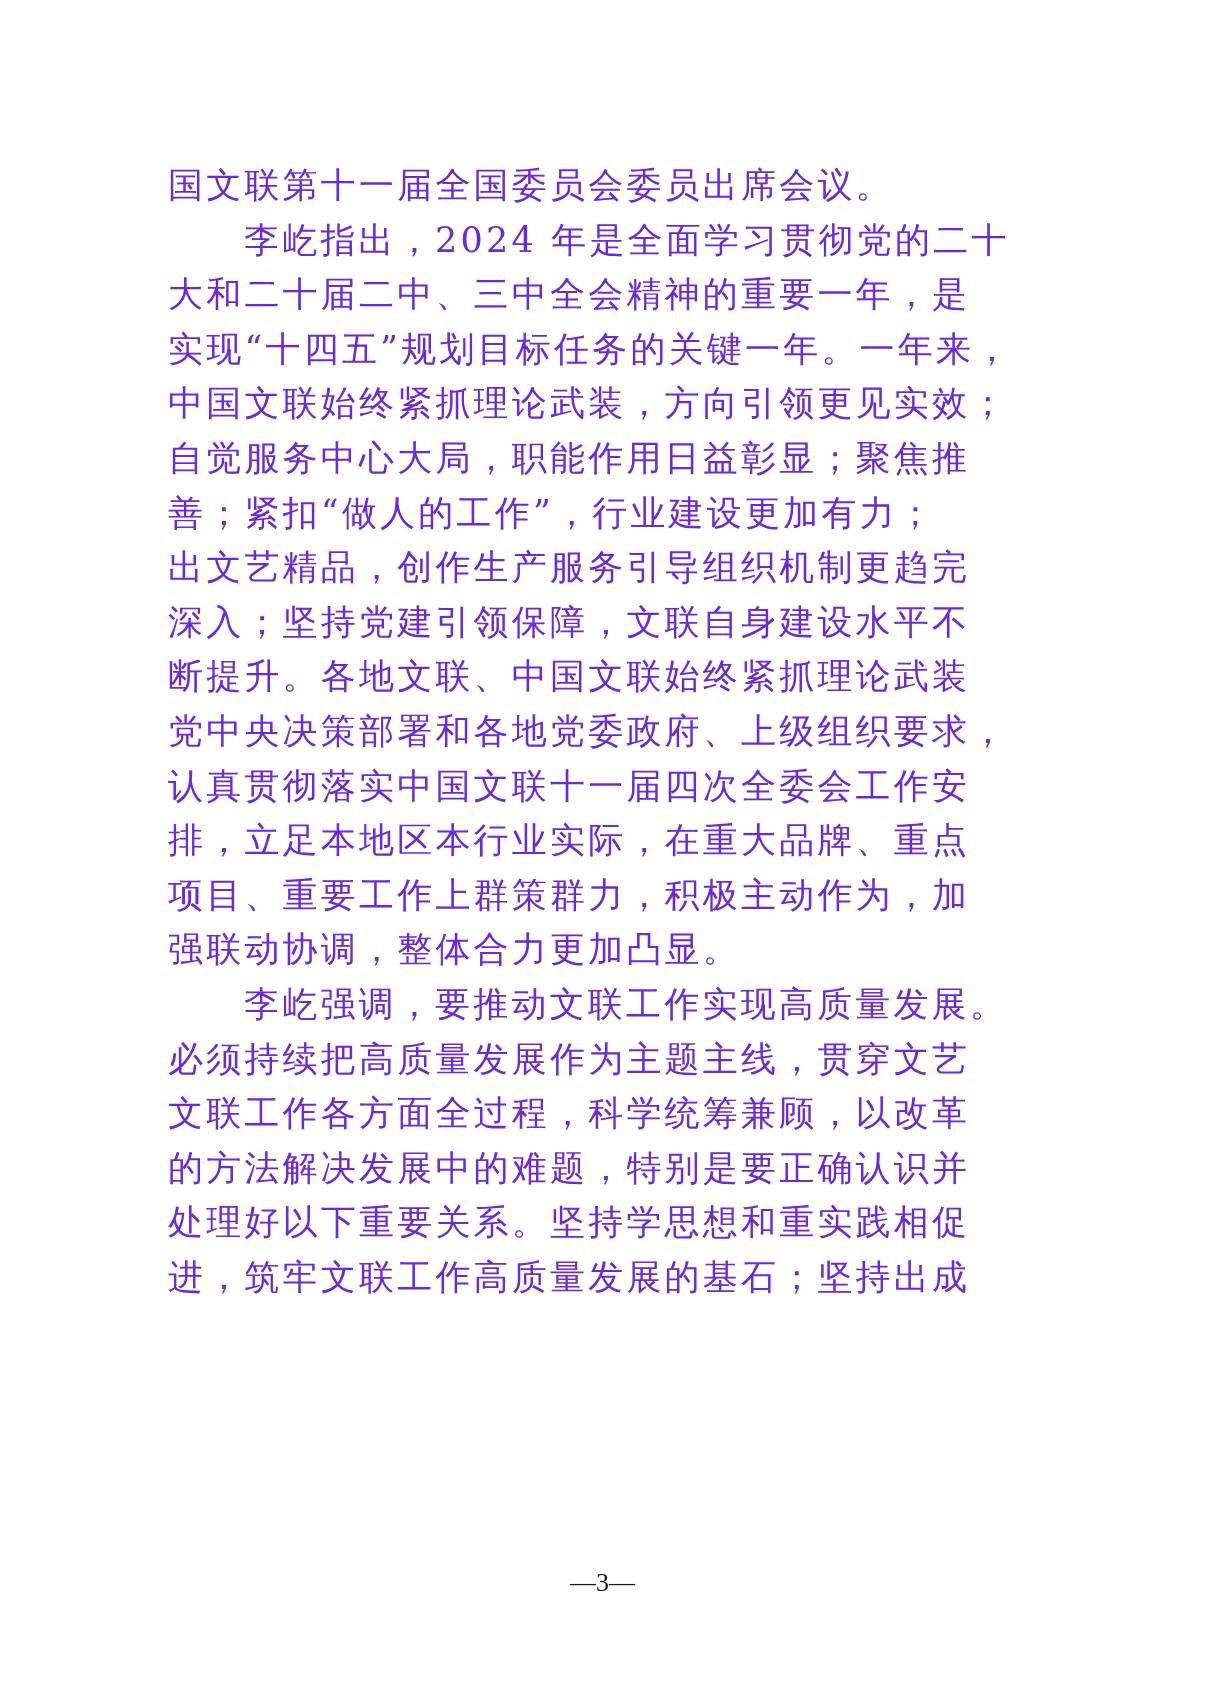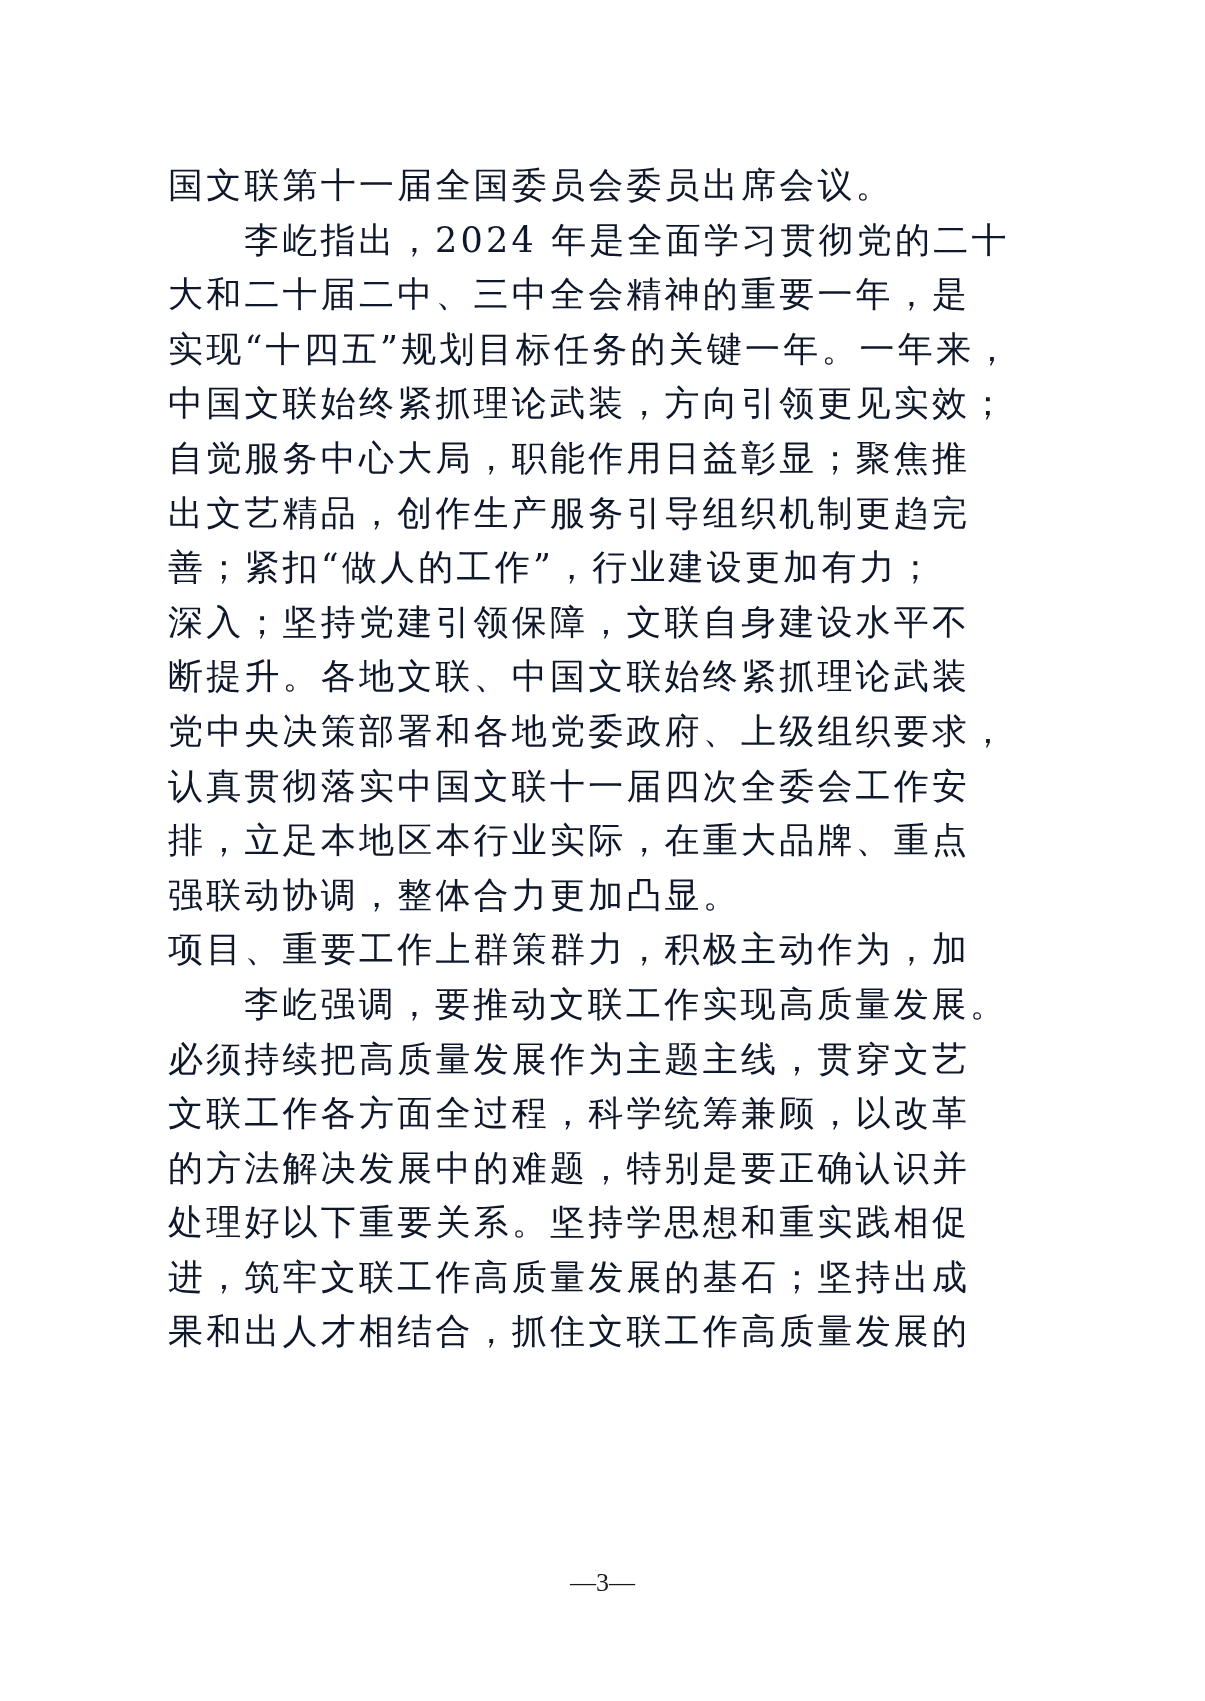--- a/index.html
+++ b/index.html
@@ -1,21 +1,21 @@
 <!DOCTYPE html>
 <html><head>
 <meta charset="utf-8">
 <style>
   html, body { margin: 0; padding: 0; background: #ffffff; }
   body { width: 1205px; height: 1701px; position: relative; overflow: hidden; }
   .page { position: absolute; left: 0; top: 0; width: 1205px; height: 1701px; background: #fff; }
   .text-block {
     position: absolute; left: 168px; top: 158px; width: 780px;
     font-family: "DejaVu Serif", "Liberation Serif", serif;
-    font-size: 35px; color: #0f172a;
+    font-size: 35px; color: #6d28d9;
   }
   .line {
     height: 54.6px; line-height: 54.6px; white-space: nowrap;
     letter-spacing: 3.2px;
   }
   .indent { padding-left: 76px; }
   .page-number {
     position: absolute; top: 1568px; left: 0; width: 1205px; text-align: center;
     font-family: "Liberation Serif", serif; font-size: 26px; color: #1a1a1a;
   }
@@ -24,31 +24,30 @@
 <body>
 
 <div class="page">
   <div class="text-block" id="text-block">
       <div class="line">国文联第十一届全国委员会委员出席会议。</div>
       <div class="line indent">李屹指出，2024 年是全面学习贯彻党的二十</div>
       <div class="line">大和二十届二中、三中全会精神的重要一年，是</div>
       <div class="line">实现“十四五”规划目标任务的关键一年。一年来，</div>
       <div class="line">中国文联始终紧抓理论武装，方向引领更见实效；</div>
       <div class="line">自觉服务中心大局，职能作用日益彰显；聚焦推</div>
+      <div class="line">善；紧扣“做人的工作”，行业建设更加有力；</div>
       <div class="line">出文艺精品，创作生产服务引导组织机制更趋完</div>
-      <div class="line">善；紧扣“做人的工作”，行业建设更加有力；</div>
       <div class="line">深入；坚持党建引领保障，文联自身建设水平不</div>
       <div class="line">断提升。各地文联、中国文联始终紧抓理论武装</div>
       <div class="line">党中央决策部署和各地党委政府、上级组织要求，</div>
       <div class="line">认真贯彻落实中国文联十一届四次全委会工作安</div>
       <div class="line">排，立足本地区本行业实际，在重大品牌、重点</div>
+      <div class="line">项目、重要工作上群策群力，积极主动作为，加</div>
       <div class="line">强联动协调，整体合力更加凸显。</div>
-      <div class="line">项目、重要工作上群策群力，积极主动作为，加</div>
       <div class="line indent">李屹强调，要推动文联工作实现高质量发展。</div>
       <div class="line">必须持续把高质量发展作为主题主线，贯穿文艺</div>
       <div class="line">文联工作各方面全过程，科学统筹兼顾，以改革</div>
       <div class="line">的方法解决发展中的难题，特别是要正确认识并</div>
       <div class="line">处理好以下重要关系。坚持学思想和重实践相促</div>
       <div class="line">进，筑牢文联工作高质量发展的基石；坚持出成</div>
-      <div class="line">果和出人才相结合，抓住文联工作高质量发展的</div>
     </div>
   <div class="page-number">—3—</div>
 </div>
 
 </body></html>

